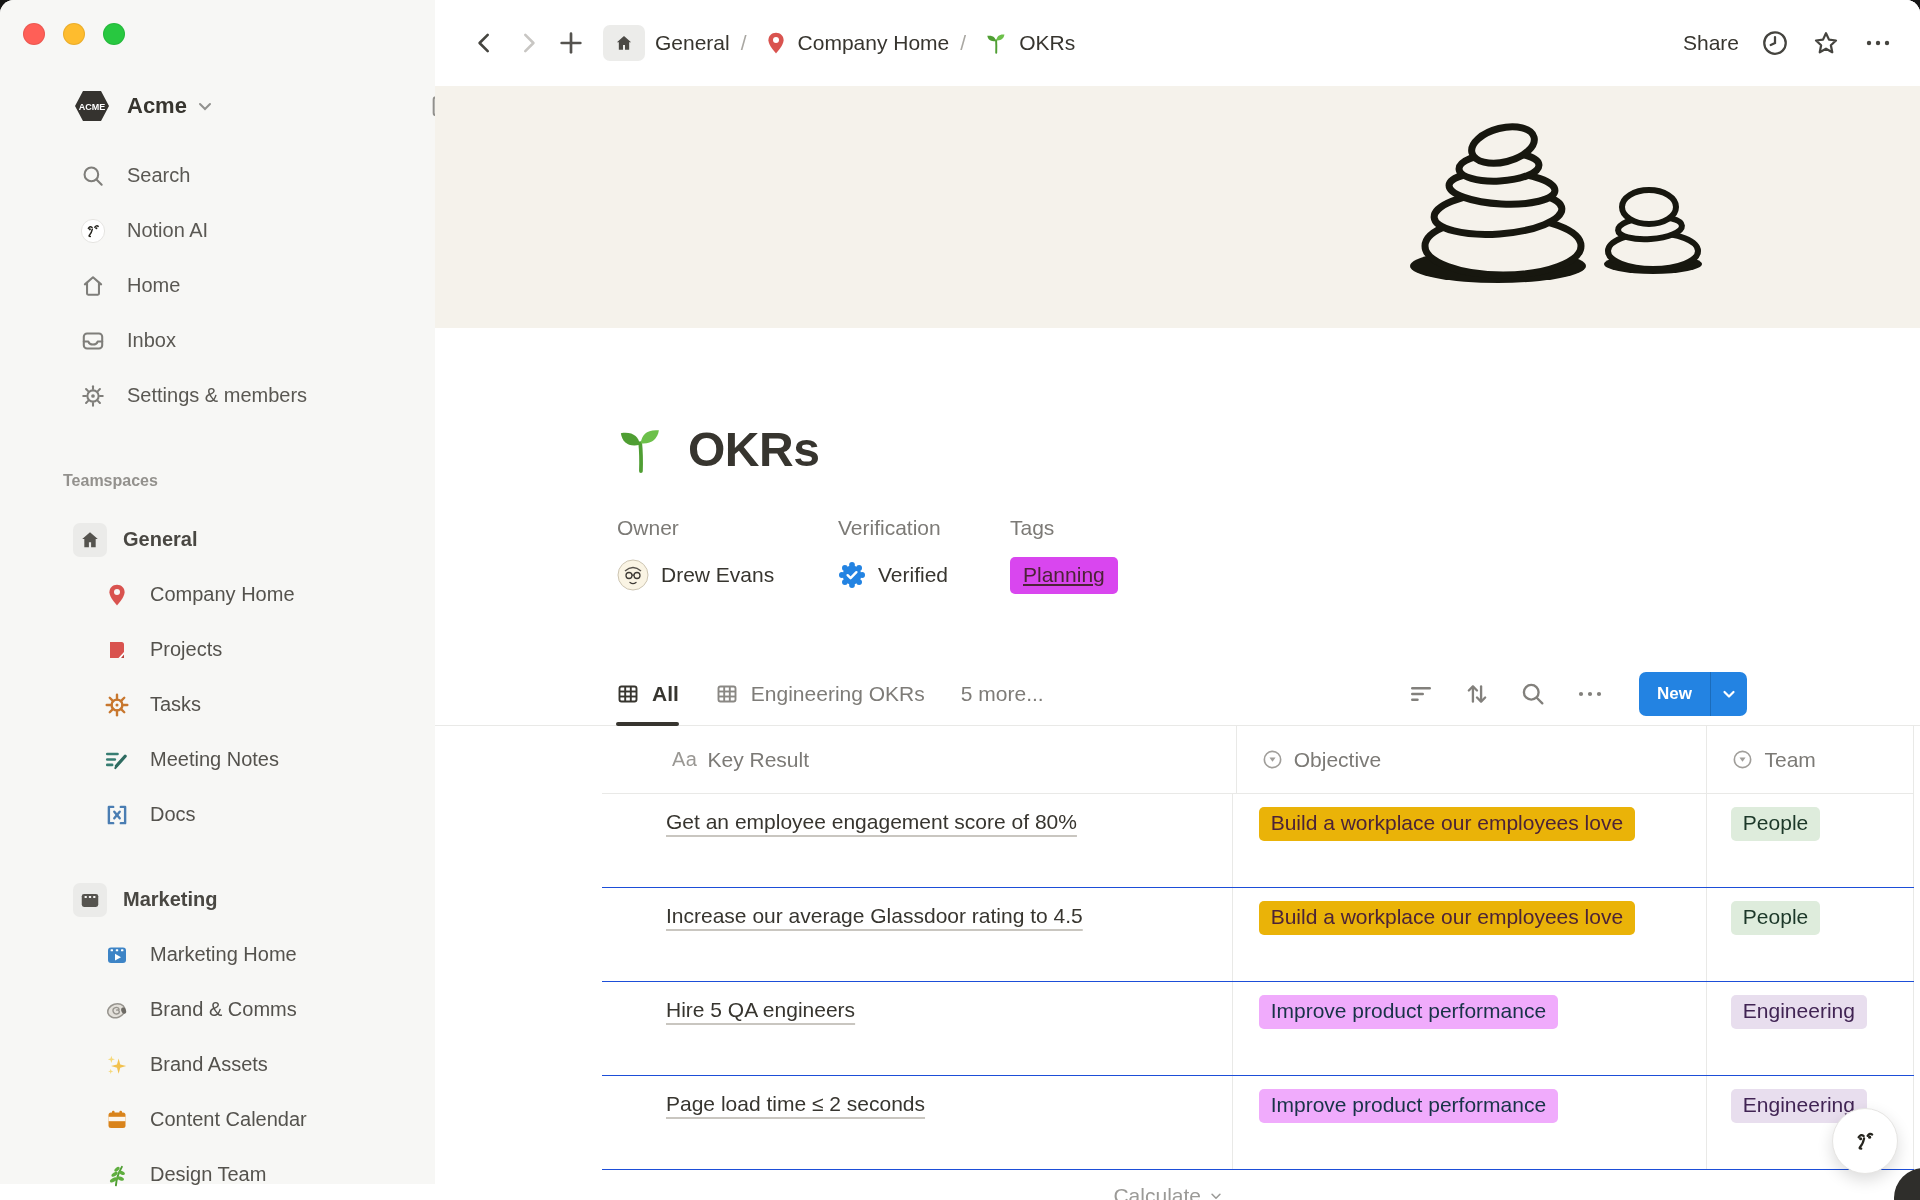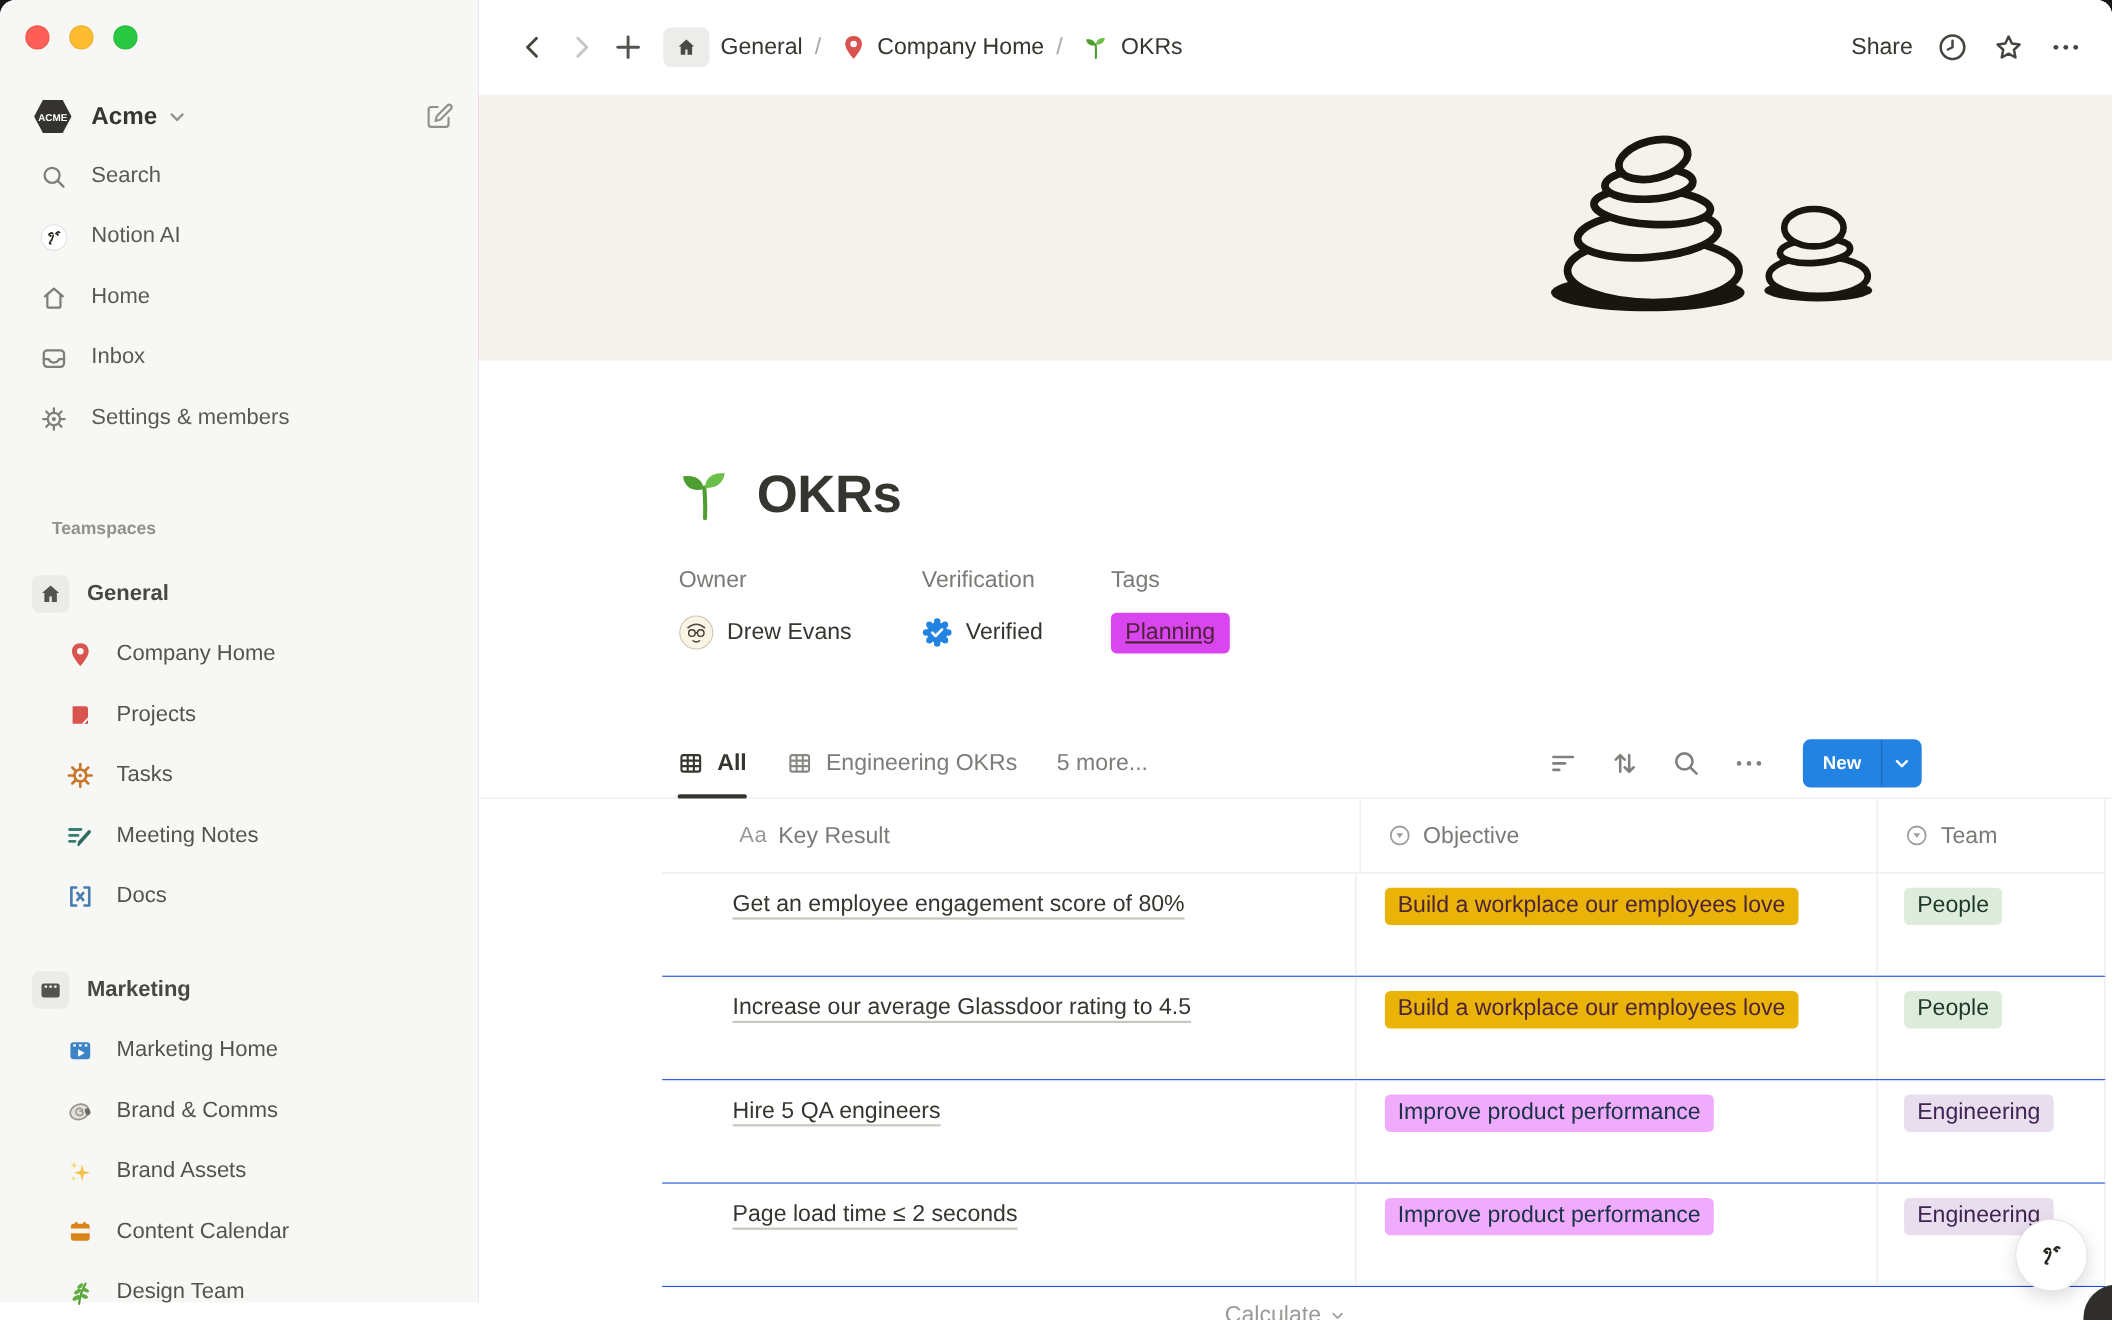--- a/index.html
+++ b/index.html
@@ -1,33 +1,33 @@
 <!DOCTYPE html>
 <html><head>
 <meta charset="utf-8">
 <style>
   html,body{margin:0;padding:0;background:#161616;}
   body{width:1920px;height:1200px;overflow:hidden;font-family:"Liberation Sans","DejaVu Sans",sans-serif;-webkit-font-smoothing:antialiased;}
   .app{position:relative;width:1920px;height:1200px;background:#fff;border-radius:14px 14px 0 0;overflow:hidden;}
 
   
-  .sidebar{position:absolute;left:0;top:0;bottom:16px;width:435px;background:#f7f7f5;border-right:1px solid #a21caf;}
+  .sidebar{position:absolute;left:0;top:0;bottom:16px;width:435px;background:#f7f7f5;border-right:1px solid #a21caf;padding-left:44px;}
   .traffic{position:absolute;top:23px;left:23px;display:flex;gap:18px;}
   .light{width:22px;height:22px;border-radius:50%;box-shadow:inset 0 0 0 1px rgba(0,0,0,.08);}
   .sb-inner{padding-top:86px;}
   .ws-row{display:flex;align-items:center;height:40px;margin:0 22px 0 29px;}
   .ws-logo{width:38px;height:34px;flex:0 0 auto;}
   .ws-name{margin-left:16px;font-size:22px;font-weight:700;color:#37352f;}
   .ws-chev{margin-left:10px;color:#9b9a97;}
   .ws-spacer{flex:1;}
   .nav{margin-top:22px;}
-  .sb-item{display:flex;align-items:flex-start;height:55px;padding-left:36px;cursor:pointer;}
+  .sb-item{display:flex;align-items:center;height:55px;padding-left:36px;cursor:pointer;}
   .sb-item .ic{width:26px;height:26px;flex:0 0 auto;display:flex;align-items:center;justify-content:center;}
   .sb-item .lbl{margin-left:21px;font-size:20px;font-weight:500;color:#5a5853;}
-  .ts-label{margin:49px 0 16px 47px;height:24px;font-size:16px;font-weight:600;color:#93918d;}
+  .ts-label{margin:49px 0 16px 19px;height:24px;font-size:16px;font-weight:600;color:#93918d;}
   .ts-parent{display:flex;align-items:center;height:55px;padding-left:29px;cursor:pointer;}
   .ts-badge{width:34px;height:34px;border-radius:7px;background:#ebebe9;display:flex;align-items:center;justify-content:center;}
   .ts-parent .lbl{margin-left:16px;font-size:20px;font-weight:600;color:#494742;}
   .ts-child{display:flex;align-items:center;height:55px;padding-left:60px;cursor:pointer;}
   .ts-child .ic{width:26px;height:26px;display:flex;align-items:center;justify-content:center;}
   .ts-child .lbl{margin-left:20px;font-size:20px;font-weight:500;color:#54524d;}
   .mk-gap{margin-top:30px;}
 
   
   .main{position:absolute;left:435px;top:0;right:0;bottom:0;background:#fff;}

